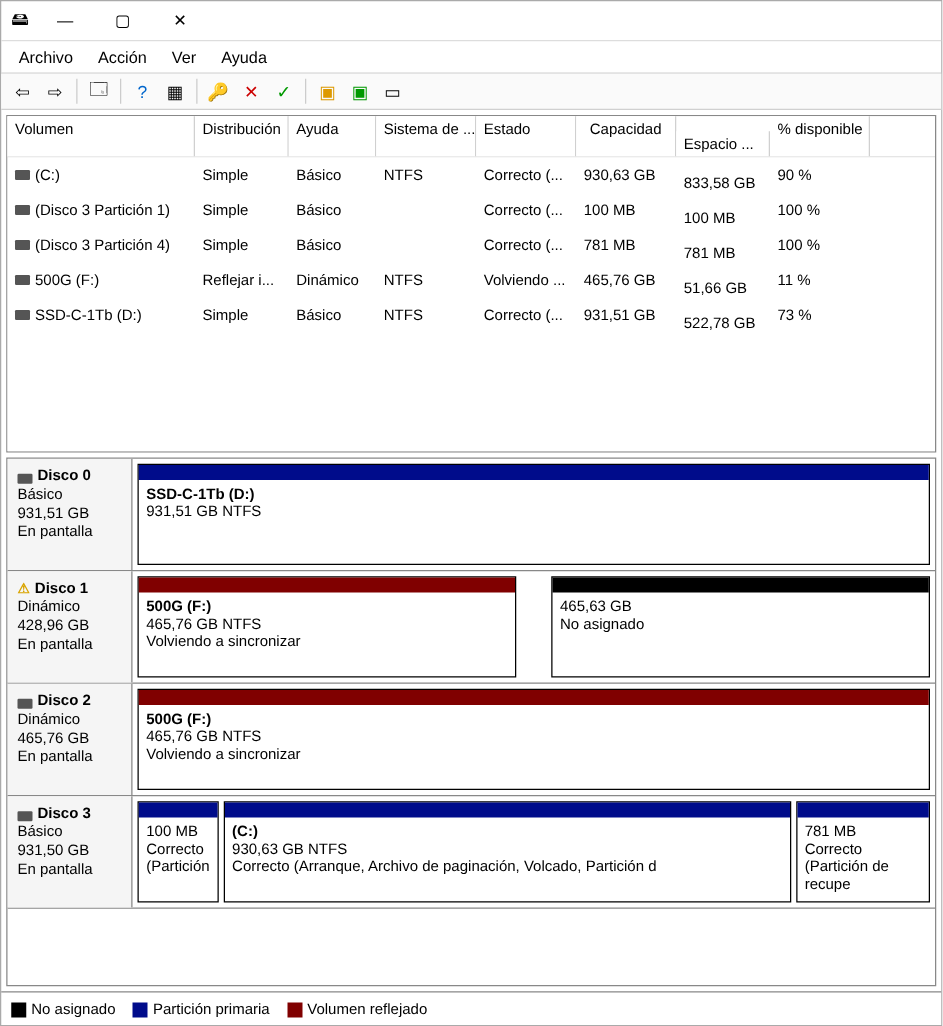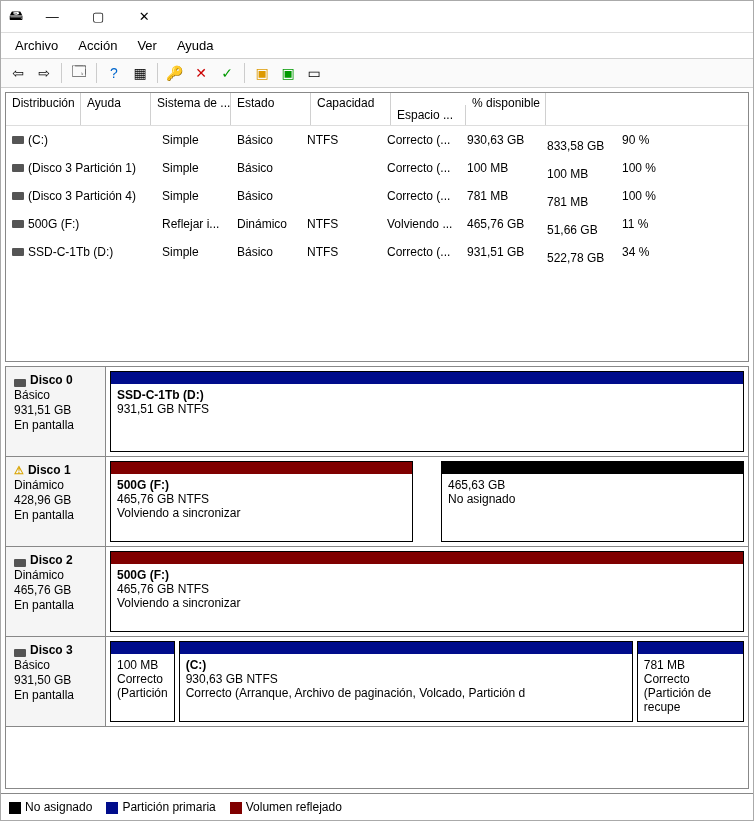--- a/index.html
+++ b/index.html
@@ -15,21 +15,21 @@
 .toolbar { display: flex; align-items: center; padding: 3px 6px; gap: 4px; border-bottom: 1px solid #d0d0d0; background: #fafafa; }
 .tb-btn { width: 22px; height: 22px; display: flex; align-items: center; justify-content: center; border: 1px solid transparent; font-size: 14px; }
 .tb-sep { width: 1px; height: 20px; background: #ccc; margin: 0 2px; }
 .volume-list { flex: 0 0 auto; border: 1px solid #888; margin: 4px; display: flex; flex-direction: column; height: 270px; }
 .vl-header { display: flex; background: #fff; border-bottom: 1px solid #ddd; }
 .vl-header-cell { border-right: 1px solid #d0d0d0; padding: 3px 6px; font-size: 12px; background: #fff; white-space: nowrap; overflow: hidden; }
 .vl-body { overflow-y: auto; flex: 1; background: #fff; }
 .vl-row { display: flex; }
 .vl-cell { padding: 1px 6px; font-size: 12px; white-space: nowrap; overflow: hidden; display: flex; align-items: center; gap: 4px; }
 .disk-icon { width: 12px; height: 8px; background: #555; border-radius: 1px; display: inline-block; }
-.c-vol { width: 150px; } .c-dist { width: 75px; } .c-type { width: 70px; } .c-fs { width: 80px; } .c-stat { width: 80px; } .c-cap { width: 80px; } .c-free { width: 75px; margin-top: 12px; } .c-pct { width: 80px; }
+.c-vol { width: 150px; } .c-dist { width: 75px; } .c-type { width: 70px; } .c-fs { width: 80px; } .c-stat { width: 80px; } .c-cap { width: 80px; text-align: center; } .c-free { width: 75px; margin-top: 12px; } .c-pct { width: 80px; }
 .graphical { flex: 1; border: 1px solid #888; margin: 0 4px 4px 4px; overflow-y: auto; background: #fff; }
 .disk-row { display: flex; border-bottom: 1px solid #888; min-height: 90px; }
 .disk-info { width: 100px; padding: 6px 8px; font-size: 12px; border-right: 1px solid #888; background: #f5f5f5; }
 .disk-info .name { font-weight: bold; display: flex; align-items: flex-end; gap: 4px; }
 .disk-info .line { margin-top: 1px; }
 .disk-parts { flex: 1; display: flex; padding: 4px; gap: 4px; }
 .part { border: 1px solid #000; display: flex; flex-direction: column; font-size: 12px; }
 .part-bar { height: 12px; }
 .part-body { padding: 4px 6px; flex: 1; }
 .part-body .pname { font-weight: bold; }
@@ -73,20 +73,21 @@
     <div class="tb-btn" style="color:#c00">✕</div>
     <div class="tb-btn" style="color:#090">✓</div>
     <div class="tb-sep"></div>
     <div class="tb-btn" style="color:#d90">▣</div>
     <div class="tb-btn" style="color:#090">▣</div>
     <div class="tb-btn">▭</div>
   </div>
 
   <div class="volume-list">
     <div class="vl-header">
+      <div class="vl-header-cell c-vol">Volumen</div>
       <div class="vl-header-cell c-dist">Distribución</div>
       <div class="vl-header-cell c-type">Ayuda</div>
       <div class="vl-header-cell c-fs">Sistema de ...</div>
       <div class="vl-header-cell c-stat">Estado</div>
       <div class="vl-header-cell c-cap">Capacidad</div>
       <div class="vl-header-cell c-free">Espacio ...</div>
       <div class="vl-header-cell c-pct">% disponible</div>
     </div>
     <div class="vl-body" id="vl-body">
         <div class="vl-row">
@@ -145,21 +146,21 @@
           <div class="vl-cell c-vol">
             <span class="disk-icon"></span>
             <span>SSD-C-1Tb (D:)</span>
           </div>
           <div class="vl-cell c-dist">Simple</div>
           <div class="vl-cell c-type">Básico</div>
           <div class="vl-cell c-fs">NTFS</div>
           <div class="vl-cell c-stat">Correcto (...</div>
           <div class="vl-cell c-cap">931,51 GB</div>
           <div class="vl-cell c-free">522,78 GB</div>
-          <div class="vl-cell c-pct">34 %</div>
+          <div class="vl-cell c-pct">73 %</div>
         </div>
       </div>
   </div>
 
   <div class="graphical" id="graphical">
       <div class="disk-row">
         <div class="disk-info">
           <div class="name"><span class="disk-icon"></span> Disco 0</div>
           <div class="line">Básico</div>
           <div class="line">931,51 GB</div>

